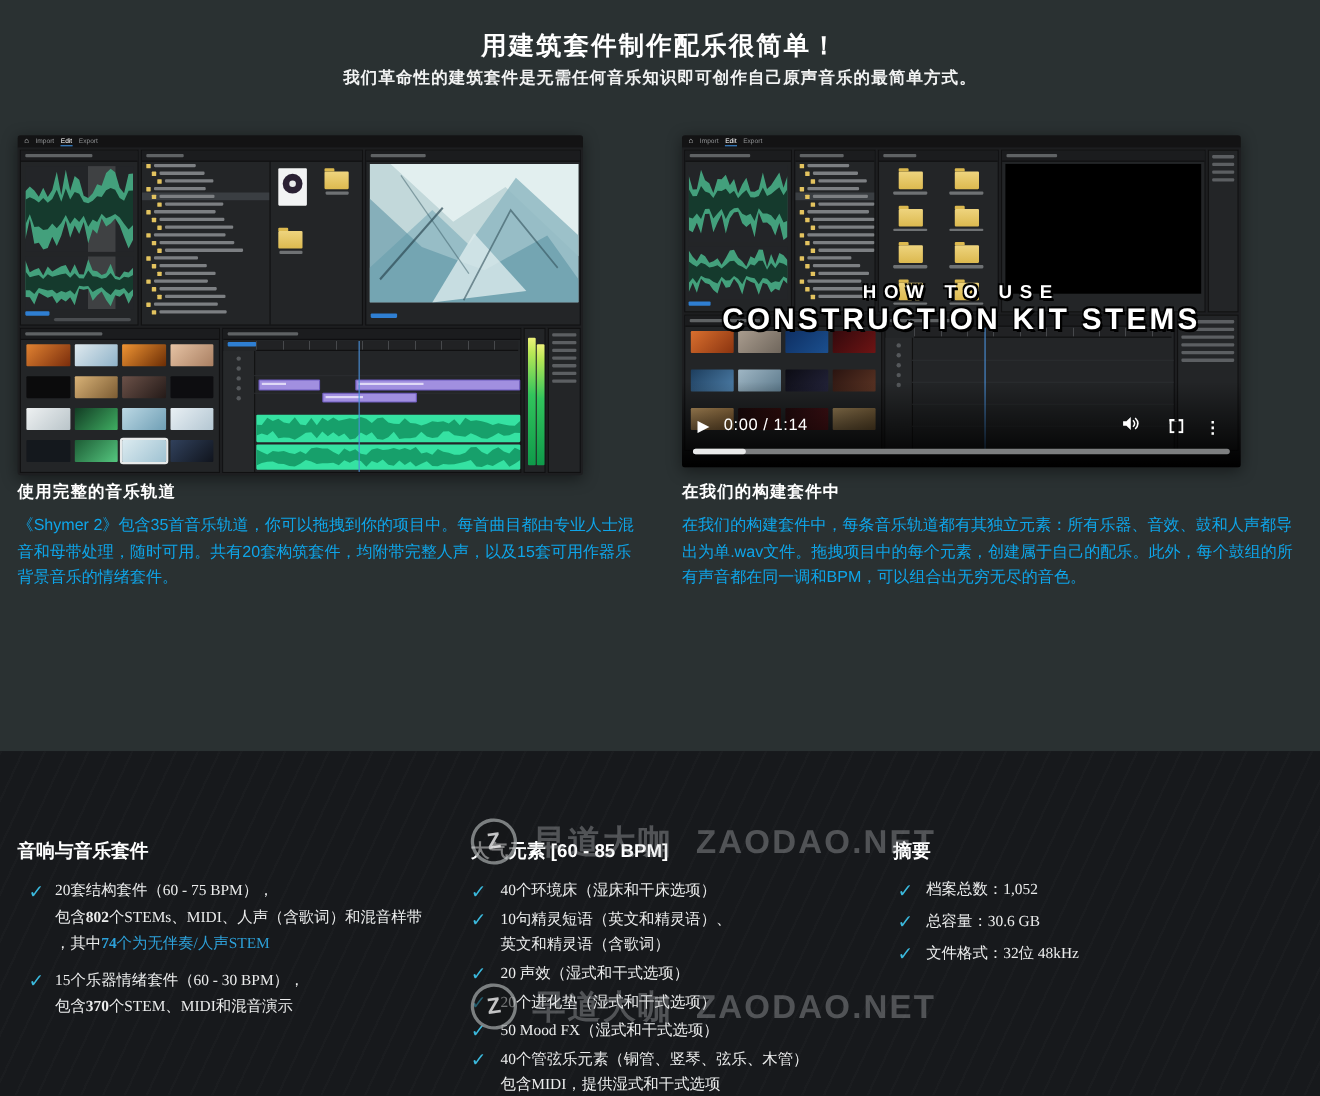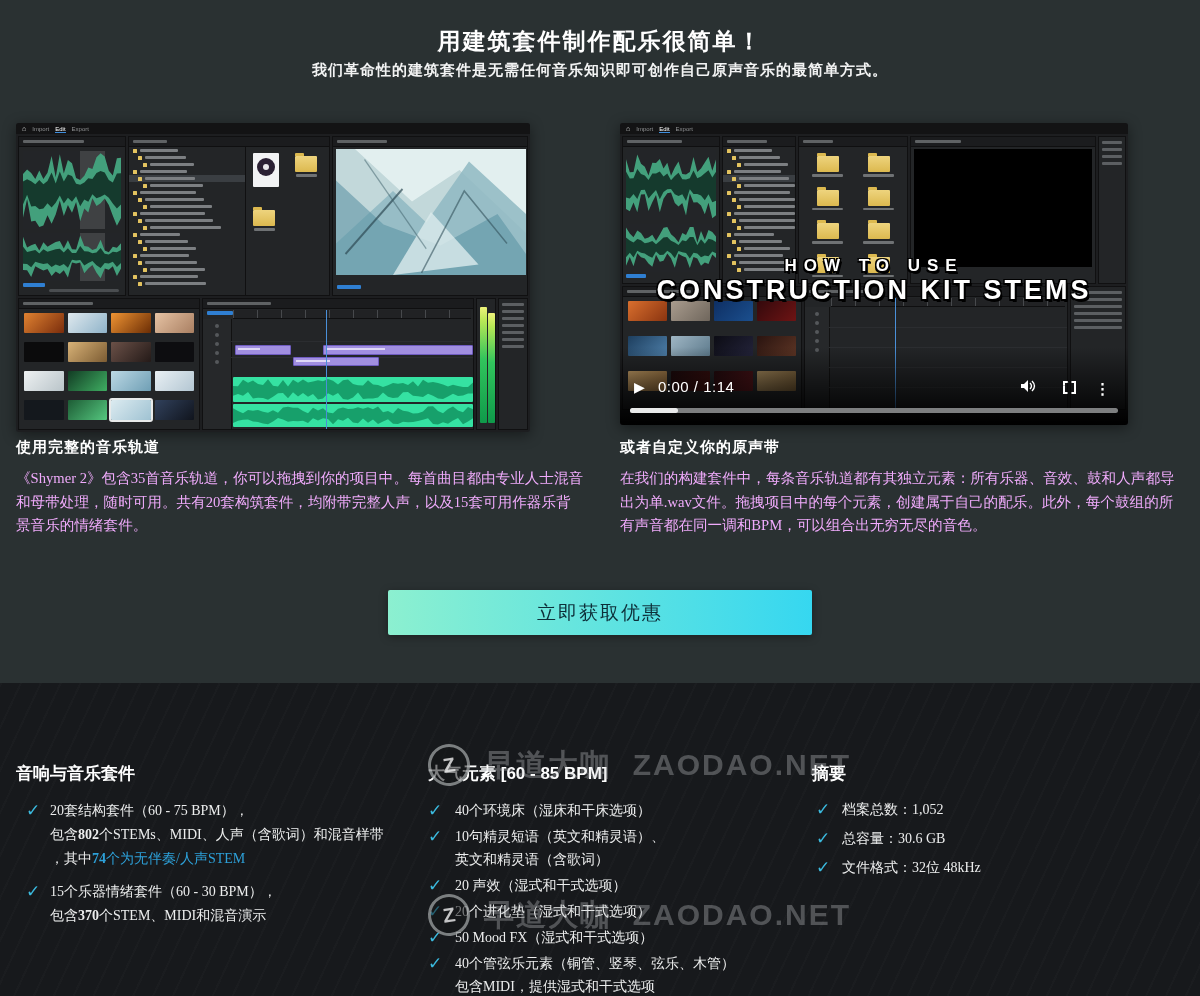--- a/index.html
+++ b/index.html
@@ -14,21 +14,21 @@
   h1{margin:0;position:absolute;left:0;top:26px;width:100%;text-align:center;
      font-size:23px;font-weight:bold;letter-spacing:2px;}
   .sub{margin:0;position:absolute;left:0;top:61px;width:100%;text-align:center;
      font-size:15px;font-weight:600;letter-spacing:1px;color:#f2f3f3;}
 
   
   .cap{position:absolute;}
   .capL{left:16px;top:438px;width:568px;}
   .capR{left:620px;top:438px;width:566px;}
   .cap h4{margin:0 0 10px 0;font-size:15px;font-weight:bold;letter-spacing:1px;}
-  .cap p{margin:0;font-family:Liberation Serif, serif;font-size:14.6px;line-height:1.62;color:#f0abfc;}
+  .cap p{margin:0;font-family:Liberation Sans, sans-serif;font-size:14.6px;line-height:1.62;color:#0ea5e9;}
 
   
   .cta{position:absolute;left:388px;top:590px;width:424px;height:45px;border:none;cursor:pointer;
     background:linear-gradient(90deg,#8cf0d0,#36d7f0);border-radius:2px;
     font-family:"Liberation Serif",serif;font-size:19px;color:#0d2e38;letter-spacing:2px;
     box-shadow:0 2px 8px rgba(0,0,0,0.35);}
 
   
   .sec-bottom h2{margin:0;position:absolute;left:0;top:20px;width:100%;text-align:center;
     font-size:21px;font-weight:bold;letter-spacing:1px;}
@@ -567,25 +567,24 @@
     <div class="vbar">
         <div class="done"></div>
       </div>
   </div>
 
   <div class="cap capL">
     <h4>使用完整的音乐轨道</h4>
     <p>《Shymer 2》包含35首音乐轨道，你可以拖拽到你的项目中。每首曲目都由专业人士混音和母带处理，随时可用。共有20套构筑套件，均附带完整人声，以及15套可用作器乐背景音乐的情绪套件。</p>
   </div>
   <div class="cap capR">
-    <h4>或者自定义你的原声带</h4>
+    <h4>在我们的构建套件中</h4>
     <p>在我们的构建套件中，每条音乐轨道都有其独立元素：所有乐器、音效、鼓和人声都导出为单.wav文件。拖拽项目中的每个元素，创建属于自己的配乐。此外，每个鼓组的所有声音都在同一调和BPM，可以组合出无穷无尽的音色。</p>
   </div>
 
-  <button class="cta">立即获取优惠</button>
 </div>
 
 <div class="sec-bottom">
 
   <div class="col col1">
     <h3>音响与音乐套件</h3>
     <div class="li">
         <span class="chk">✓</span>
         <div>
           <div><span>20套结构套件（60 - 75 BPM），</span></div>

